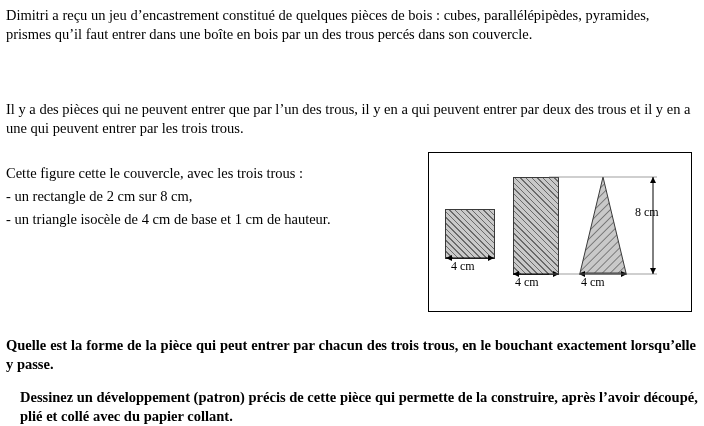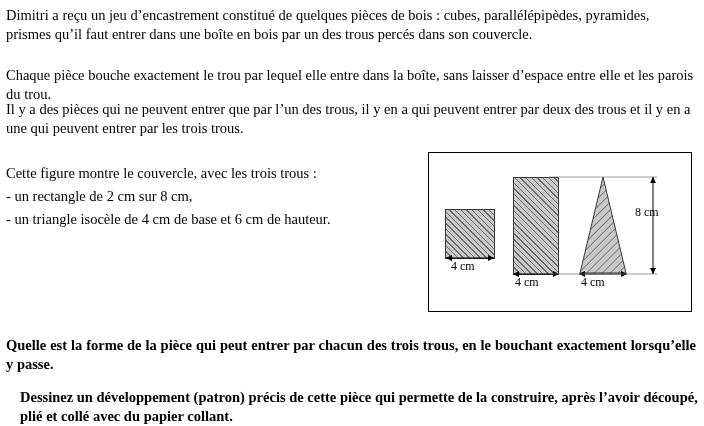--- a/index.html
+++ b/index.html
@@ -123,27 +123,26 @@
     text-align: left;
     margin-top: 10px;
   }
 </style>
 </head>
 <body>
 
 <div class="page">
 
   <div class="para p1">Dimitri a reçu un jeu d’encastrement constitué de quelques pièces de bois : cubes, parallélépipèdes, pyramides, prismes qu’il faut entrer dans une boîte en bois par un des trous percés dans son couvercle.</div>
-  <div class="para p2">Chaque pièce bouche exactement le trou par lequel elle entre dans la boîte, sans laisser d’espace entre elle et les parois du trou.</div>
   <div class="para p3">Il y a des pièces qui ne peuvent entrer que par l’un des trous, il y en a qui peuvent entrer par deux des trous et il y en a une qui peuvent entrer par les trois trous.</div>
 
   <div class="fig-intro">
-    <span class="line">Cette figure montre le couvercle, avec les trois trous :</span>
+    <span class="line">Cette figure cette le couvercle, avec les trois trous :</span>
     <span class="line">- un rectangle de 2 cm sur 8 cm,</span>
-    <span class="line">- un triangle isocèle de 4 cm de base et 6 cm de hauteur.</span>
+    <span class="line">- un triangle isocèle de 4 cm de base et 1 cm de hauteur.</span>
   </div>
 
   <div class="figure-box">
 
     <div class="square hatch"></div>
 
     <div class="rect hatch"></div>
 
     <div class="triangle-wrap">
       <svg width="48" height="97" viewBox="0 0 48 97">

